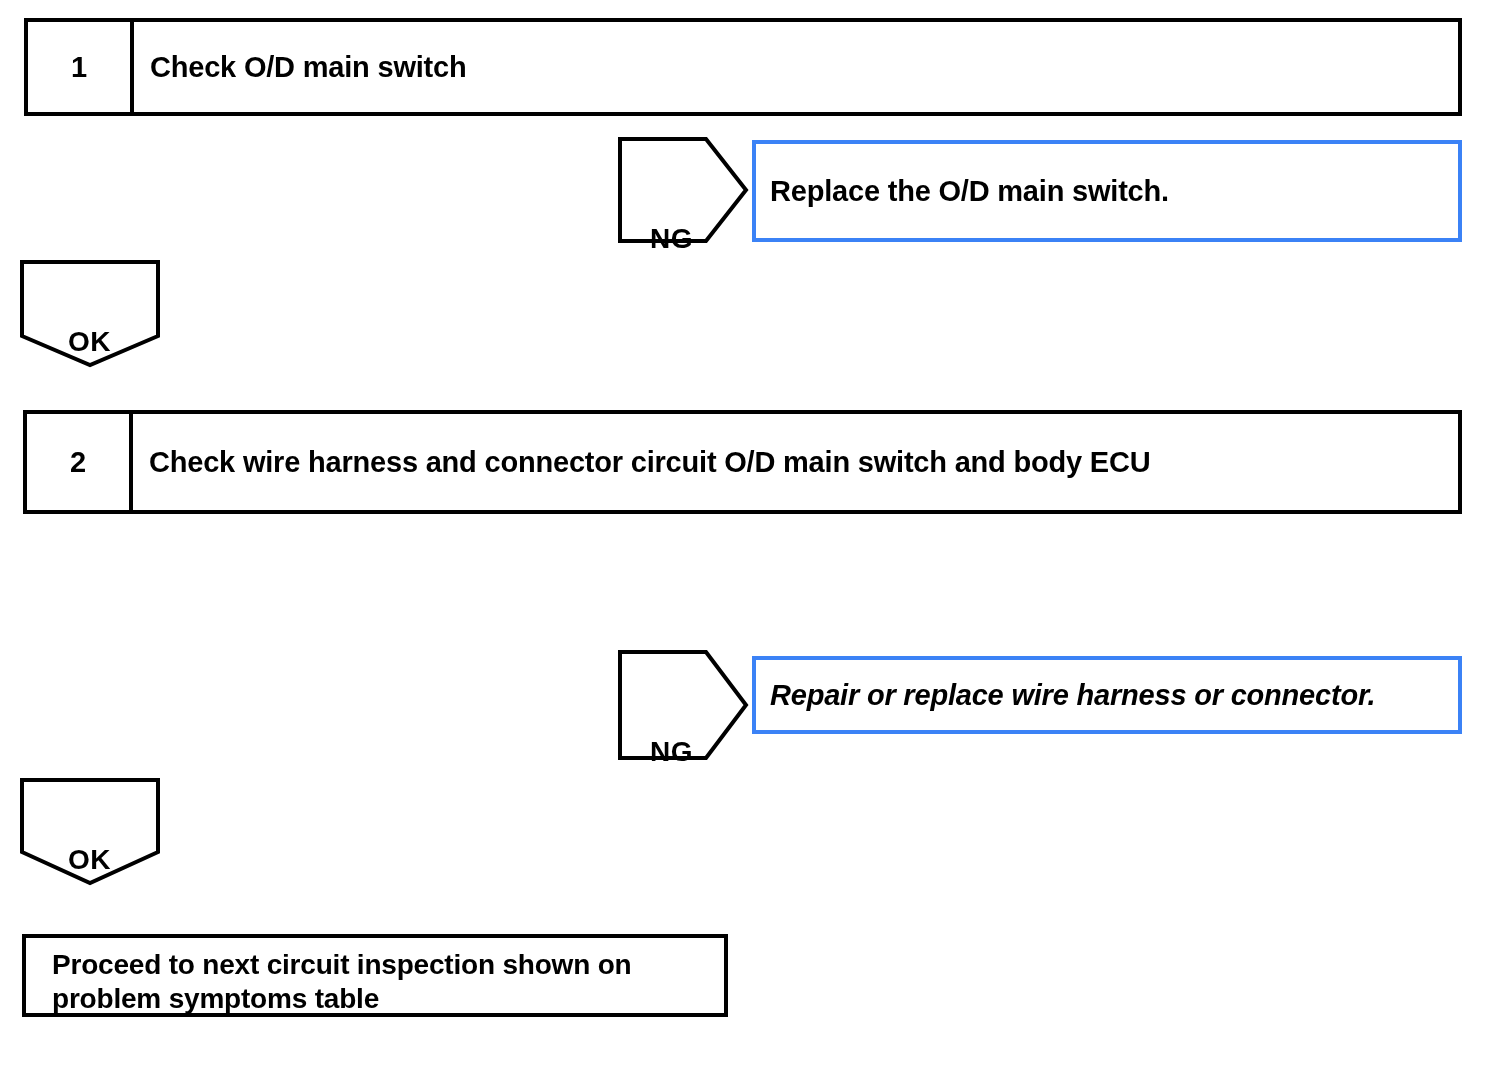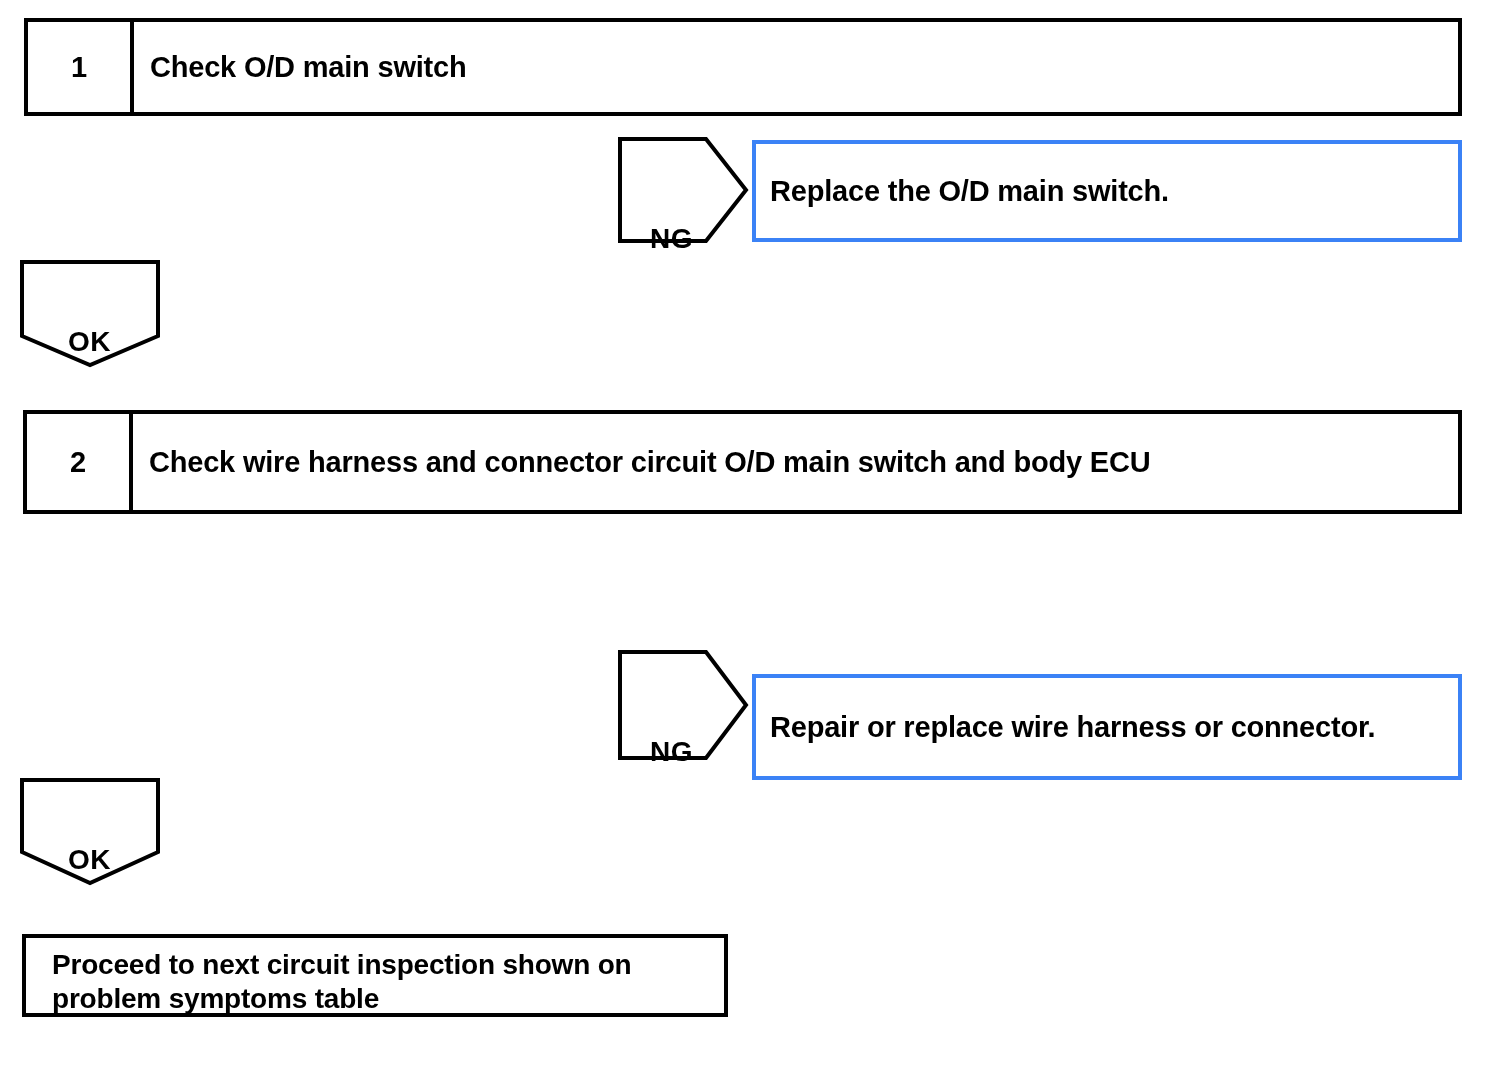--- a/index.html
+++ b/index.html
@@ -150,21 +150,21 @@
     <div class="step-title">Check wire harness and connector circuit O/D main switch and body ECU</div>
   </div>
 
   <div class="pent ng-shape" style="left:618px; top:650px; width:130px; height:110px;">
     <svg width="130" height="110" viewBox="0 0 130 110">
       <polygon points="2,2 88,2 128,55 88,108 2,108" fill="#ffffff" stroke="#000000" stroke-width="4" stroke-linejoin="miter"></polygon>
     </svg>
     <span class="pent-label">NG</span>
   </div>
 
-  <div class="result-box" style="left:752px; top:674px; width:710px; height:106px;">
+  <div class="result-box" style="left:752px; top:656px; width:710px; height:78px;font-style:italic;">
     <span class="result-text">Repair or replace wire harness or connector.</span>
   </div>
 
   <div class="pent ok-shape" style="left:20px; top:778px; width:140px; height:108px;">
     <svg width="140" height="108" viewBox="0 0 140 108">
       <polygon points="2,2 138,2 138,74 70,105 2,74" fill="#ffffff" stroke="#000000" stroke-width="4" stroke-linejoin="miter"></polygon>
     </svg>
     <span class="pent-label">OK</span>
   </div>
 

